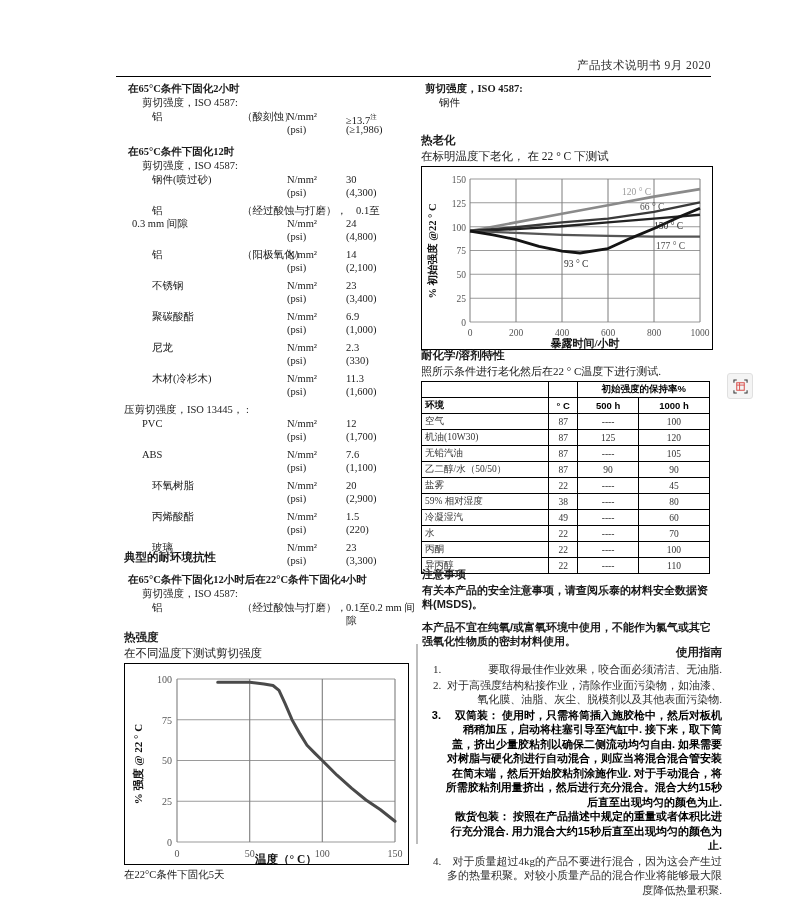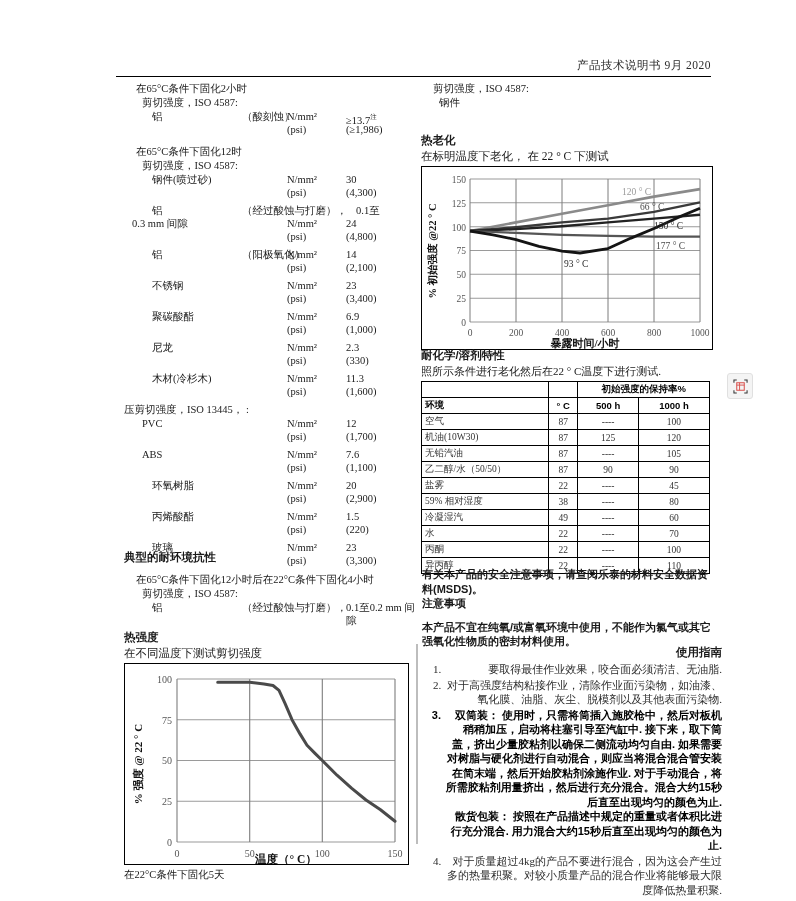--- a/index.html
+++ b/index.html
@@ -23,21 +23,21 @@
   .hdr-rule{position:absolute;left:100px;top:76px;width:595px;height:1px;background:#000;}
 
   
   .col-left{position:absolute;left:108px;top:82px;width:290px;}
   .col-right{position:absolute;left:405px;top:82px;width:292px;}
 
   
   .h-bold{font-weight:bold;font-size:11.5px;margin:0 0 1px 0;font-family:"Liberation Sans","DejaVu Sans",sans-serif;}
   .sub{font-size:11.5px;margin:0 0 2px 0;}
   .cond{font-size:10.5px;margin:0;}
-  .ind1{margin-left:12px;}
+  .ind1{margin-left:4px;font-weight:bold;}
   .ind2{margin-left:18px;}
   .gap{height:9px;}
   .gap-s{height:5px;}
 
   
   .prow{position:relative;height:13px;font-size:10.5px;line-height:13px;}
   .prow .nm{position:absolute;left:18px;white-space:nowrap;}
   .prow .nm.deep{left:28px;}
   .prow .un{position:absolute;left:163px;white-space:nowrap;}
   .prow .vl{position:absolute;left:222px;white-space:nowrap;}
@@ -474,22 +474,22 @@
           <path d="M15,12 V15 H12"></path>
           <path d="M4,15 H1 V12"></path>
       </g>
       <rect x="4" y="4" width="8" height="8" fill="none" stroke="#d9534f" stroke-width="1.1"></rect>
       <line x1="4" y1="6.5" x2="12" y2="6.5" stroke="#d9534f" stroke-width="1"></line>
       <line x1="7" y1="4" x2="7" y2="12" stroke="#d9534f" stroke-width="1"></line>
     </svg>
   </div>
 
   <div style="position:absolute;left:406px;top:567px;width:296px;">
+    <p class="notice" style="margin:0 0 1px 0;">注意事项</p>
     <p class="notice" style="margin:0;">有关本产品的安全注意事项，请查阅乐泰的材料安全数据资料(MSDS)。</p>
-    <p class="notice" style="margin:0 0 1px 0;">注意事项</p>
     <div style="height:8px;"></div>
     <p class="notice" style="margin:0;">本产品不宜在纯氧/或富氧环境中使用，不能作为氯气或其它强氧化性物质的密封材料使用。</p>
   </div>
 
   <div class="leftbar"></div>
   <div style="position:absolute;left:406px;top:645px;width:300px;text-align:right;">
     <p class="guide-h">使用指南</p>
     <ol class="guide">
       <li>要取得最佳作业效果，咬合面必须清洁、无油脂.</li>
       <li>对于高强度结构粘接作业，清除作业面污染物，如油漆、氧化膜、油脂、灰尘、脱模剂以及其他表面污染物.</li>

